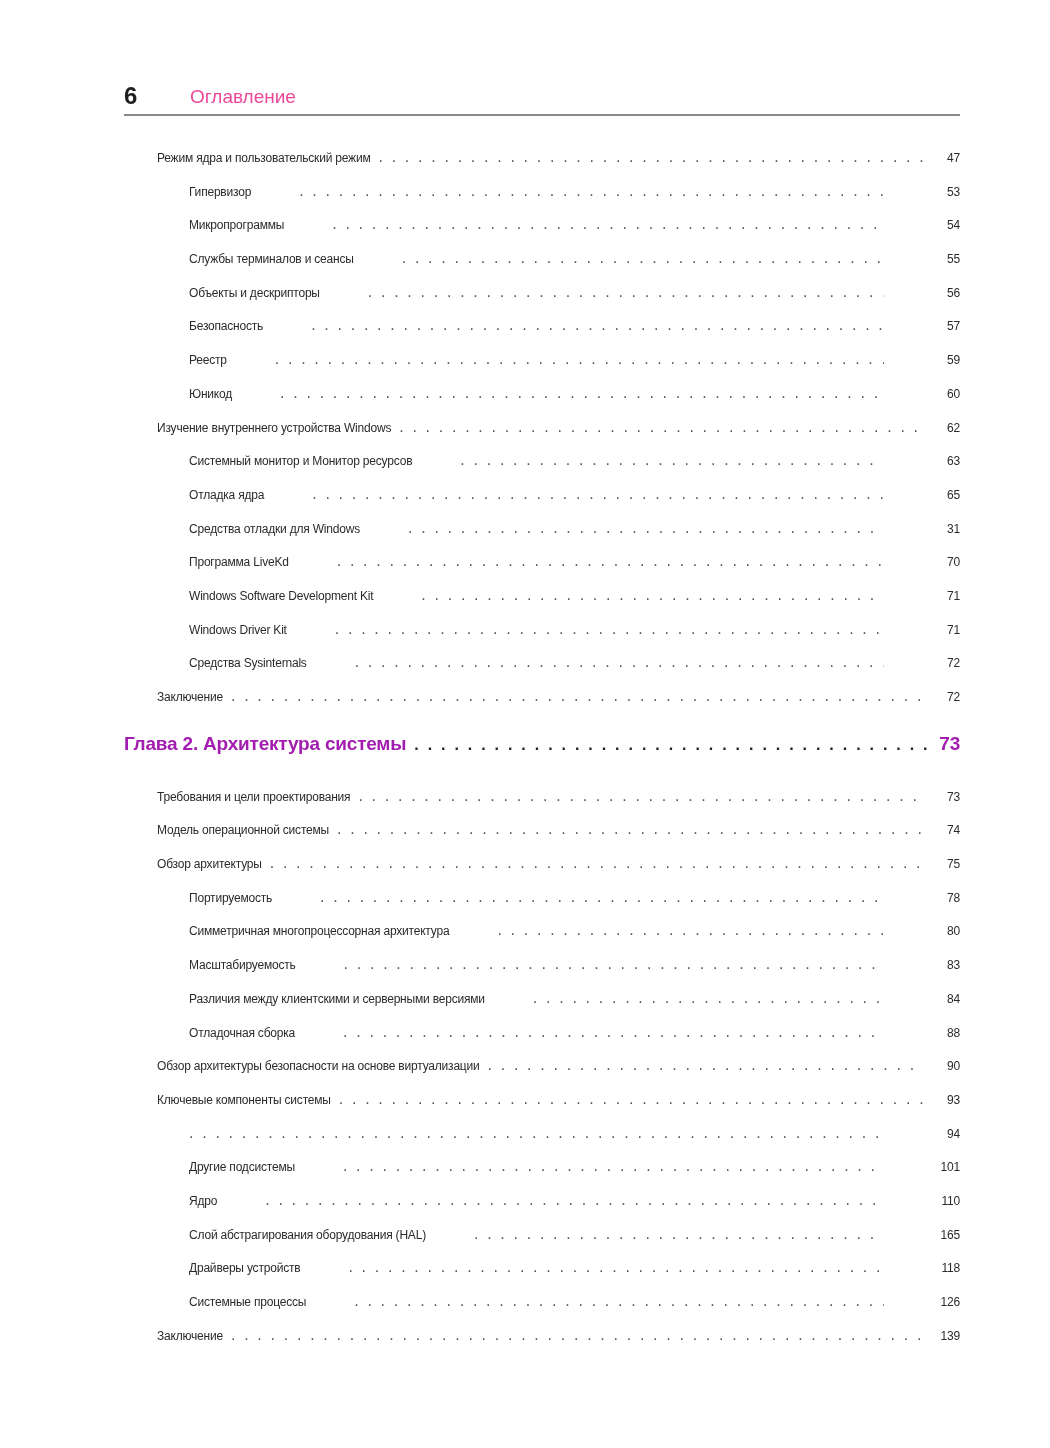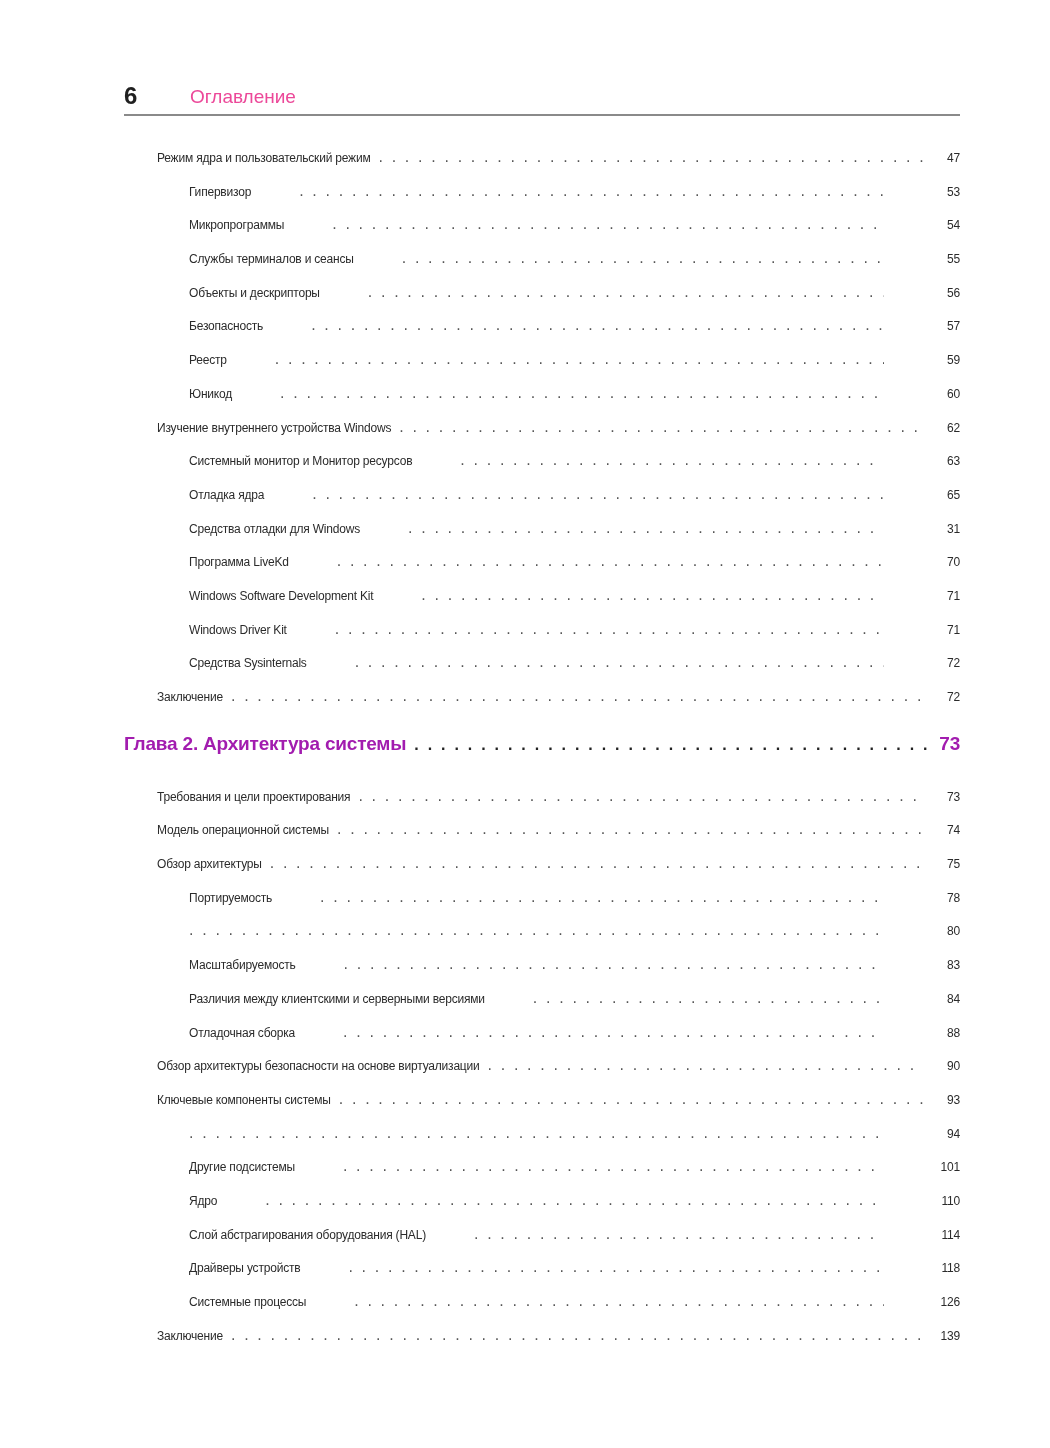--- a/index.html
+++ b/index.html
@@ -160,20 +160,21 @@
       <span class="title">Обзор архитектуры</span>
       <span class="leader"></span>
       <span class="page">75</span>
     </div>
     <div class="row l2">
       <span class="title">Портируемость</span>
       <span class="leader"></span>
       <span class="page">78</span>
     </div>
     <div class="row l2">
+      <span class="title">Симметричная многопроцессорная архитектура</span>
       <span class="leader"></span>
       <span class="page">80</span>
     </div>
     <div class="row l2">
       <span class="title">Масштабируемость</span>
       <span class="leader"></span>
       <span class="page">83</span>
     </div>
     <div class="row l2">
       <span class="title">Различия между клиентскими и серверными версиями</span>
@@ -205,21 +206,21 @@
       <span class="page">101</span>
     </div>
     <div class="row l2">
       <span class="title">Ядро</span>
       <span class="leader"></span>
       <span class="page">110</span>
     </div>
     <div class="row l2">
       <span class="title">Слой абстрагирования оборудования (HAL)</span>
       <span class="leader"></span>
-      <span class="page">114</span>
+      <span class="page">165</span>
     </div>
     <div class="row l2">
       <span class="title">Драйверы устройств</span>
       <span class="leader"></span>
       <span class="page">118</span>
     </div>
     <div class="row l2">
       <span class="title">Системные процессы</span>
       <span class="leader"></span>
       <span class="page">126</span>

